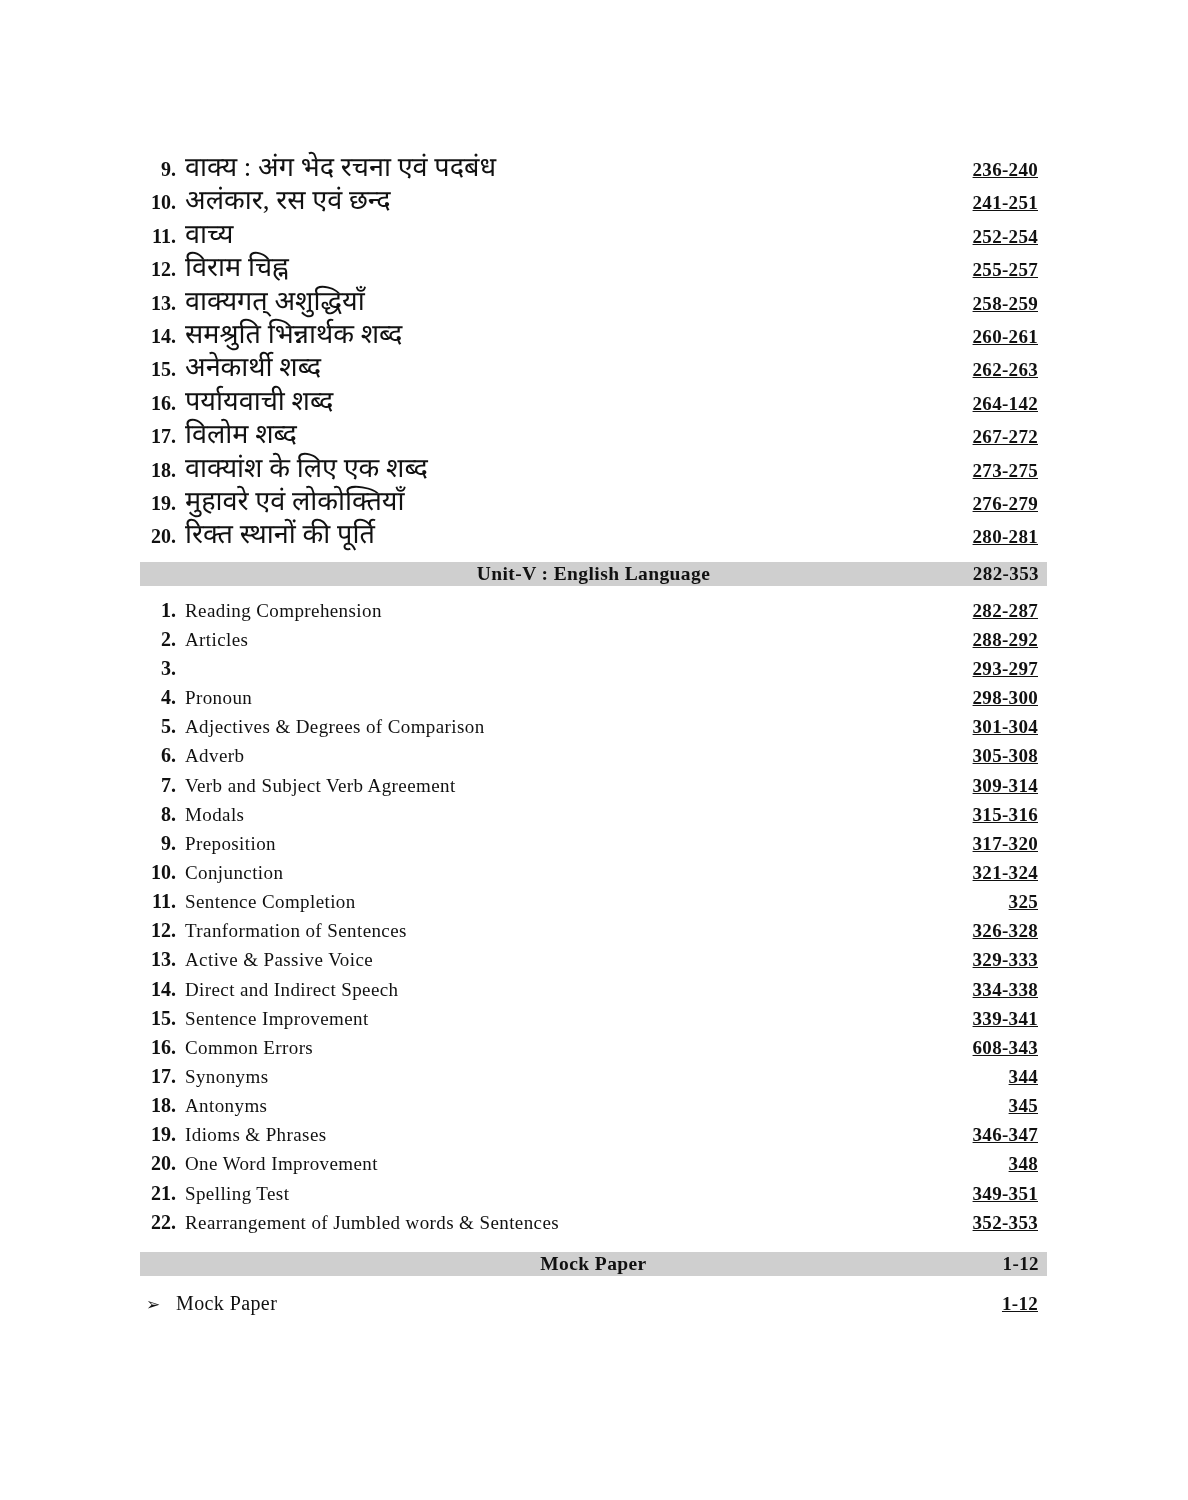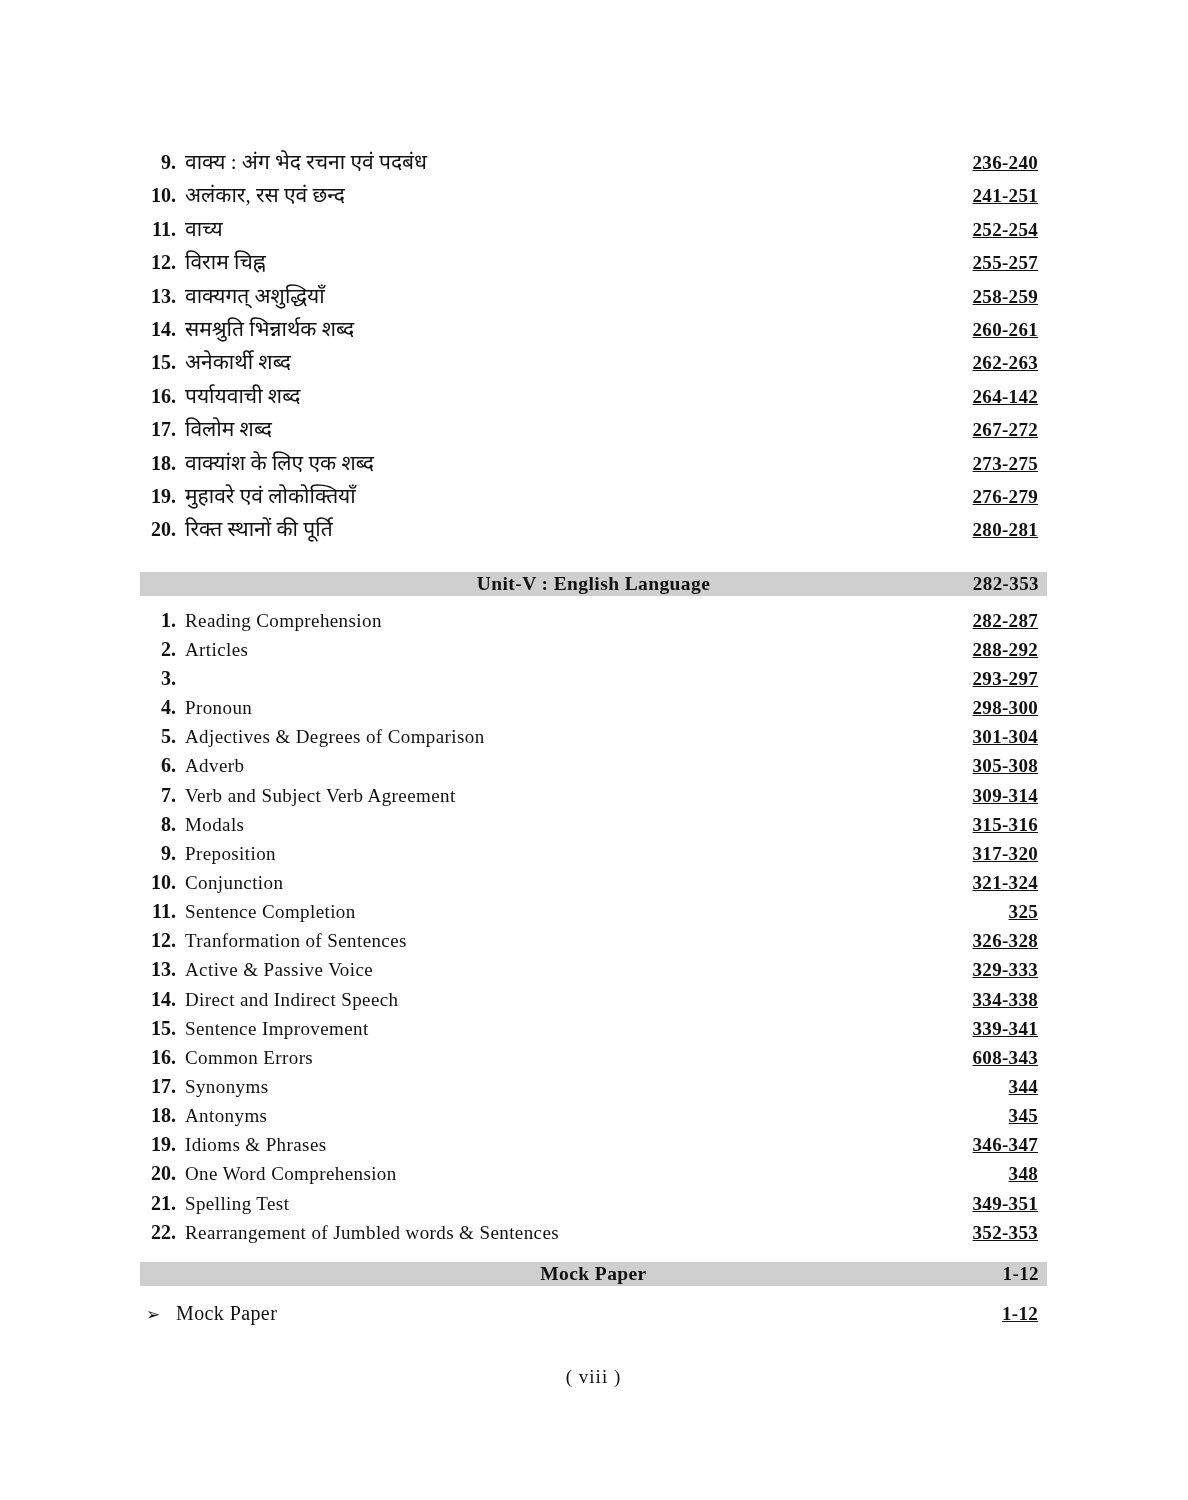--- a/index.html
+++ b/index.html
@@ -42,21 +42,21 @@
     font-size: 19px;
     letter-spacing: 0.3px;
     padding-right: 9px;
     white-space: nowrap;
     text-decoration: underline;
   }
   
   .hindi-list { padding-top: 147px; }
   .hindi-list .toc-row { height: 33.4px; }
   .hindi-list .label {
-    font-size: 21px;
+    font-size: 27px;
     font-weight: 400;
     letter-spacing: 0;
   }
   
   .english-list { margin-top: 13px; }
   .english-list .toc-row { height: 29.15px; }
   
   .section-bar {
     position: relative;
     height: 24px;
@@ -66,21 +66,21 @@
     font-size: 19.5px;
     line-height: 24px;
     letter-spacing: 0.4px;
   }
   .section-bar .bar-pages {
     position: absolute;
     right: 8px; top: 0;
     font-weight: 700;
     font-size: 19px;
   }
-  .unit-bar { margin-top: 24px; }
+  .unit-bar { margin-top: 14px; }
   .mock-bar { margin-top: 12px; }
   
   .mock-list { margin-top: 16px; }
   .mock-list .toc-row { height: 28px; }
   .bullet {
     flex: 0 0 24px;
     font-size: 17px;
     margin-left: 6px;
     margin-right: 6px;
   }
@@ -288,21 +288,21 @@
       </div>
 
       <div class="toc-row">
         <span class="num">19.</span>
         <span class="label">Idioms &amp; Phrases</span>
         <span class="pages">346-347</span>
       </div>
 
       <div class="toc-row">
         <span class="num">20.</span>
-        <span class="label">One Word Comprehension</span>
+        <span class="label">One Word Improvement</span>
         <span class="pages">348</span>
       </div>
 
       <div class="toc-row">
         <span class="num">21.</span>
         <span class="label">Spelling Test</span>
         <span class="pages">349-351</span>
       </div>
 
       <div class="toc-row">
@@ -319,15 +319,14 @@
 
   <div class="mock-list">
 
       <div class="toc-row">
         <span class="bullet">➢</span>
         <span class="label">Mock Paper</span>
         <span class="pages">1-12</span>
       </div>
     </div>
 
-  <div class="footer">( viii )</div>
 
 </div>
 
 </body></html>

